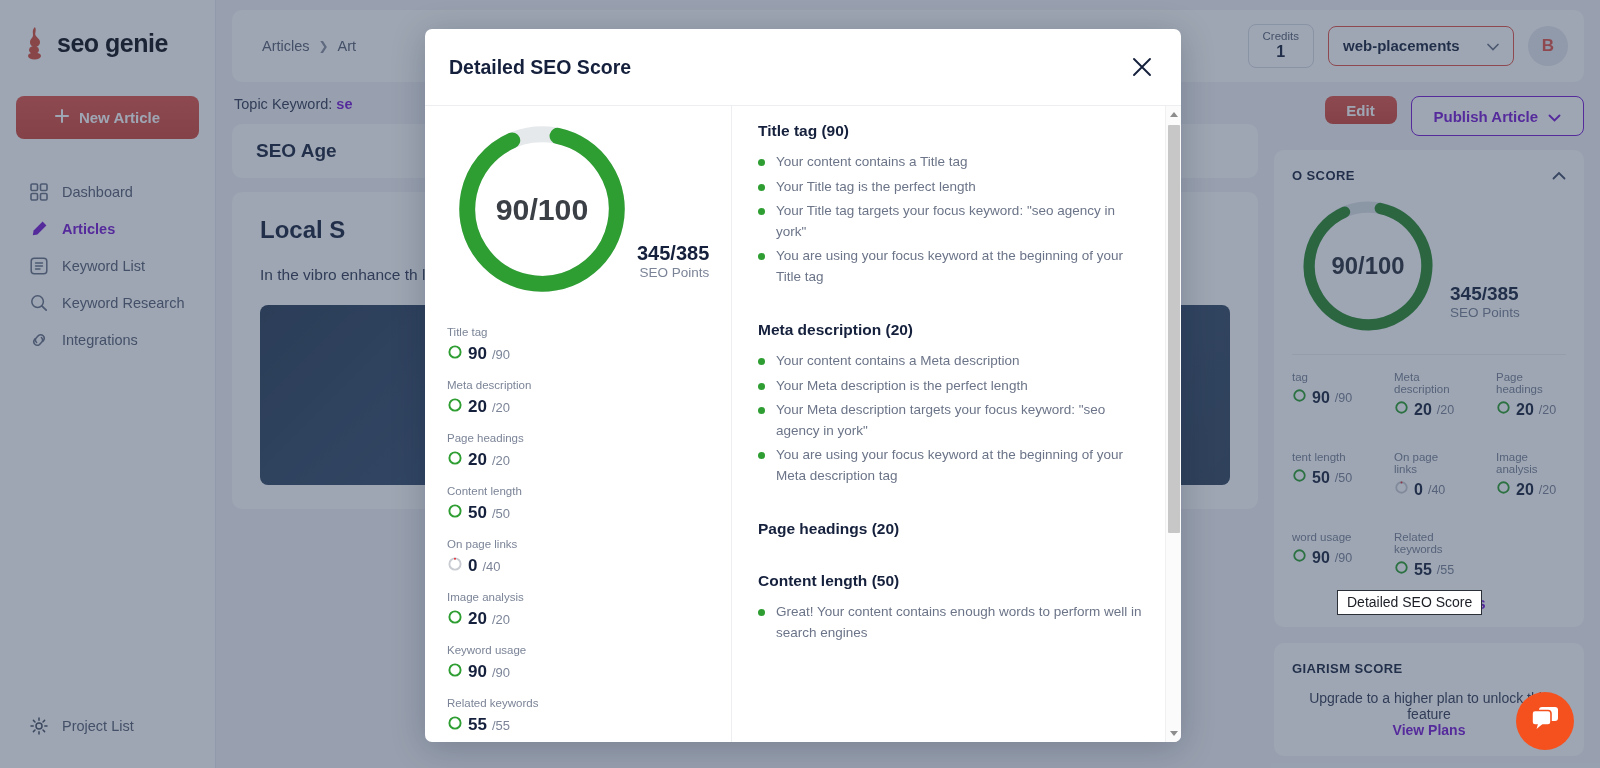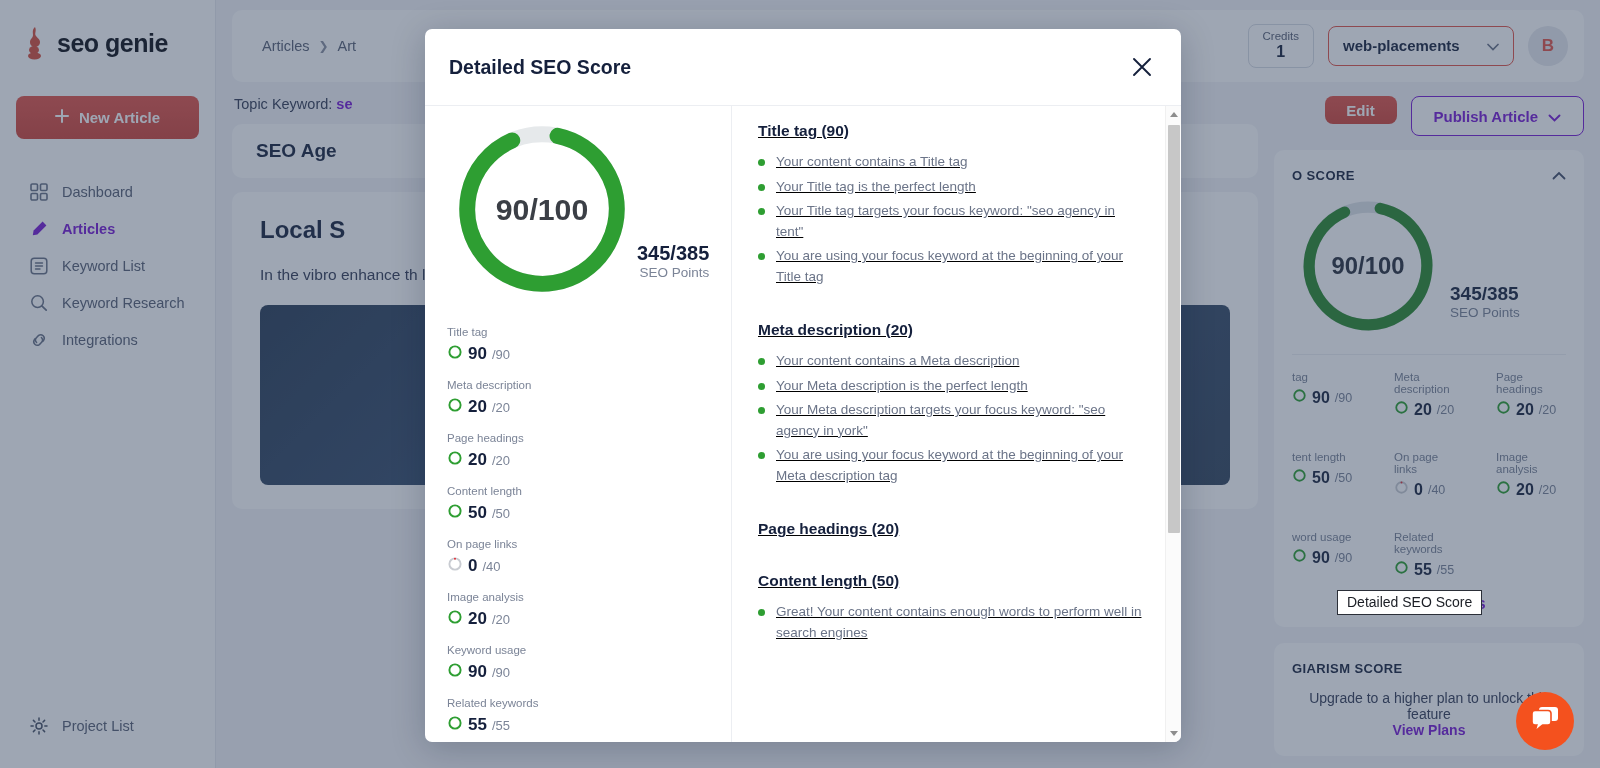--- a/index.html
+++ b/index.html
@@ -183,21 +183,20 @@
   }
   .m-label { font-size: 11.5px; color: #7b8497; margin-bottom: 6px; }
   .m-vrow { display: flex; align-items: center; gap: 5px; }
   .m-num { font-size: 17px; font-weight: 700; color: #15203c; }
   .m-den { font-size: 13px; color: #7b8497; }
 
   .modal-right {
     flex: 1; min-width: 0; position: relative;
     padding: 16px 20px 0 26px;
     overflow: hidden;
-    text-decoration: underline;
   }
   .section { margin-bottom: 34px; }
   .section-title { font-size: 15.5px; font-weight: 700; color: #15203c; margin-bottom: 12px; }
   .check-list { list-style: none; }
   .check-item {
     display: flex; gap: 11px; align-items: flex-start;
     font-size: 13.5px; color: #6b7488; line-height: 1.52;
     margin-bottom: 4px; padding-right: 18px;
   }
   .dot { width: 7px; height: 7px; border-radius: 50%; flex: 0 0 7px; margin-top: 7px; }
@@ -612,21 +611,21 @@
               <li class="check-item">
                 <span class="dot pass"></span>
                 <span>Your content contains a Title tag</span>
               </li>
               <li class="check-item">
                 <span class="dot pass"></span>
                 <span>Your Title tag is the perfect length</span>
               </li>
               <li class="check-item">
                 <span class="dot pass"></span>
-                <span>Your Title tag targets your focus keyword: "seo agency in tent"</span>
+                <span>Your Title tag targets your focus keyword: "seo agency in york"</span>
               </li>
               <li class="check-item">
                 <span class="dot pass"></span>
                 <span>You are using your focus keyword at the beginning of your Title tag</span>
               </li>
             </ul>
           </div>
           <div class="section">
             <div class="section-title">Meta description (20)</div>
             <ul class="check-list">

